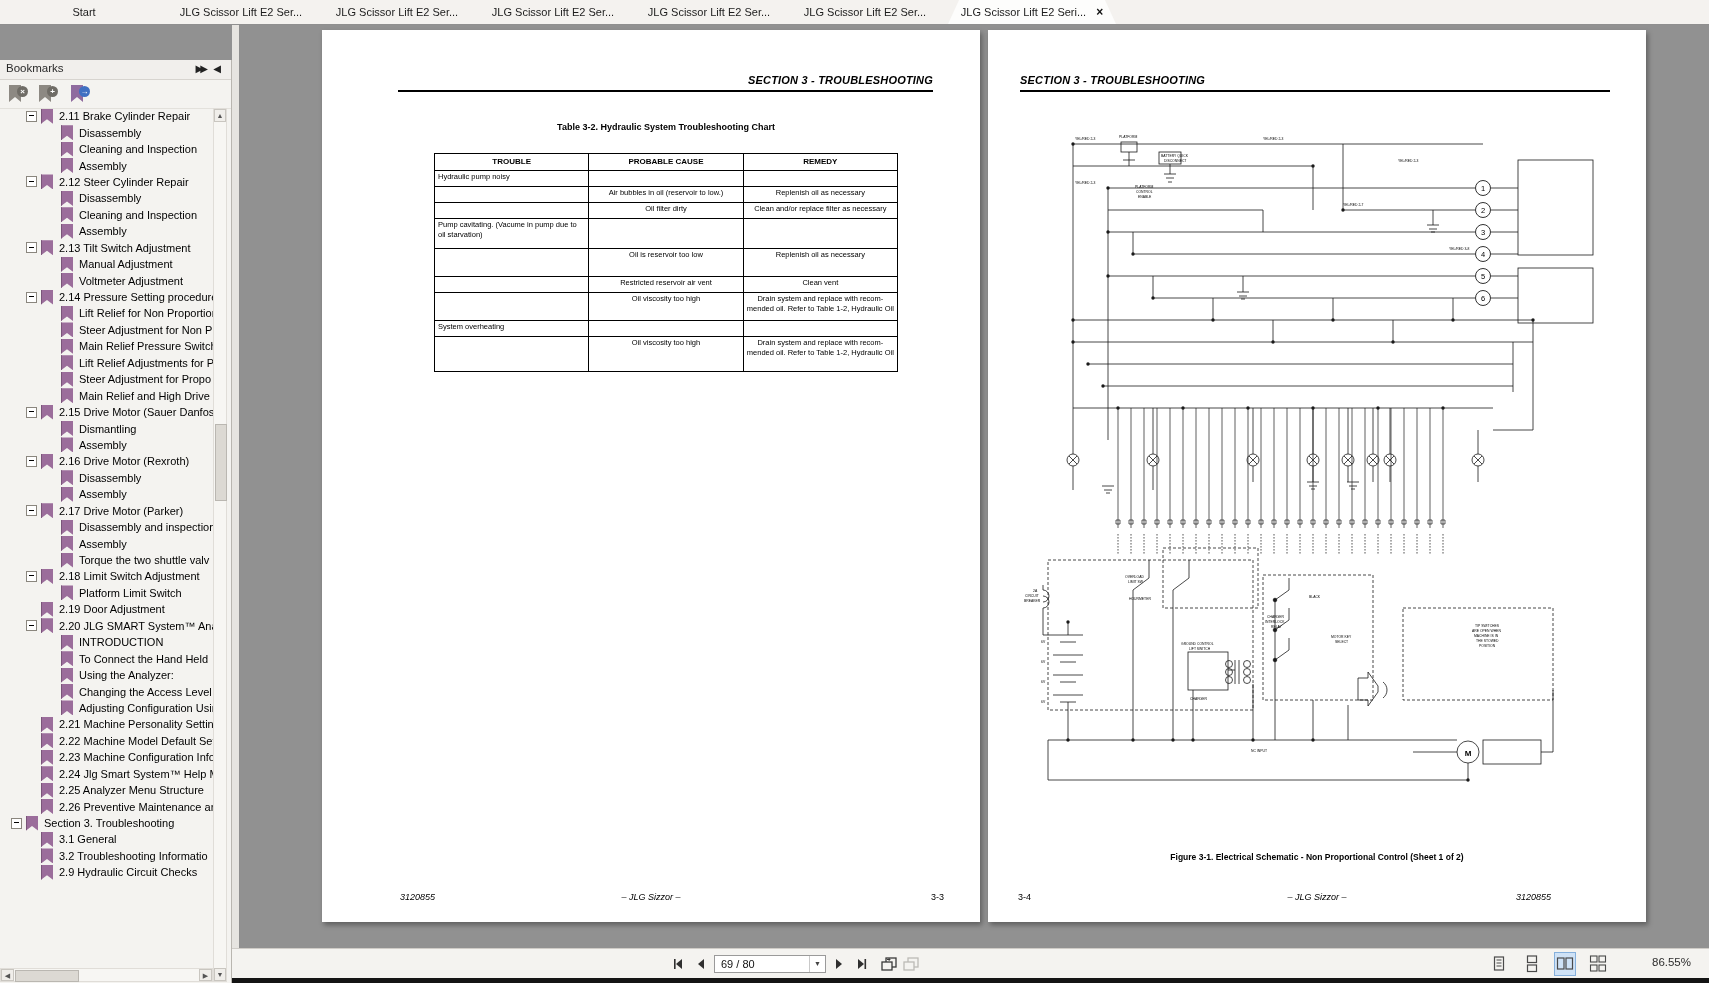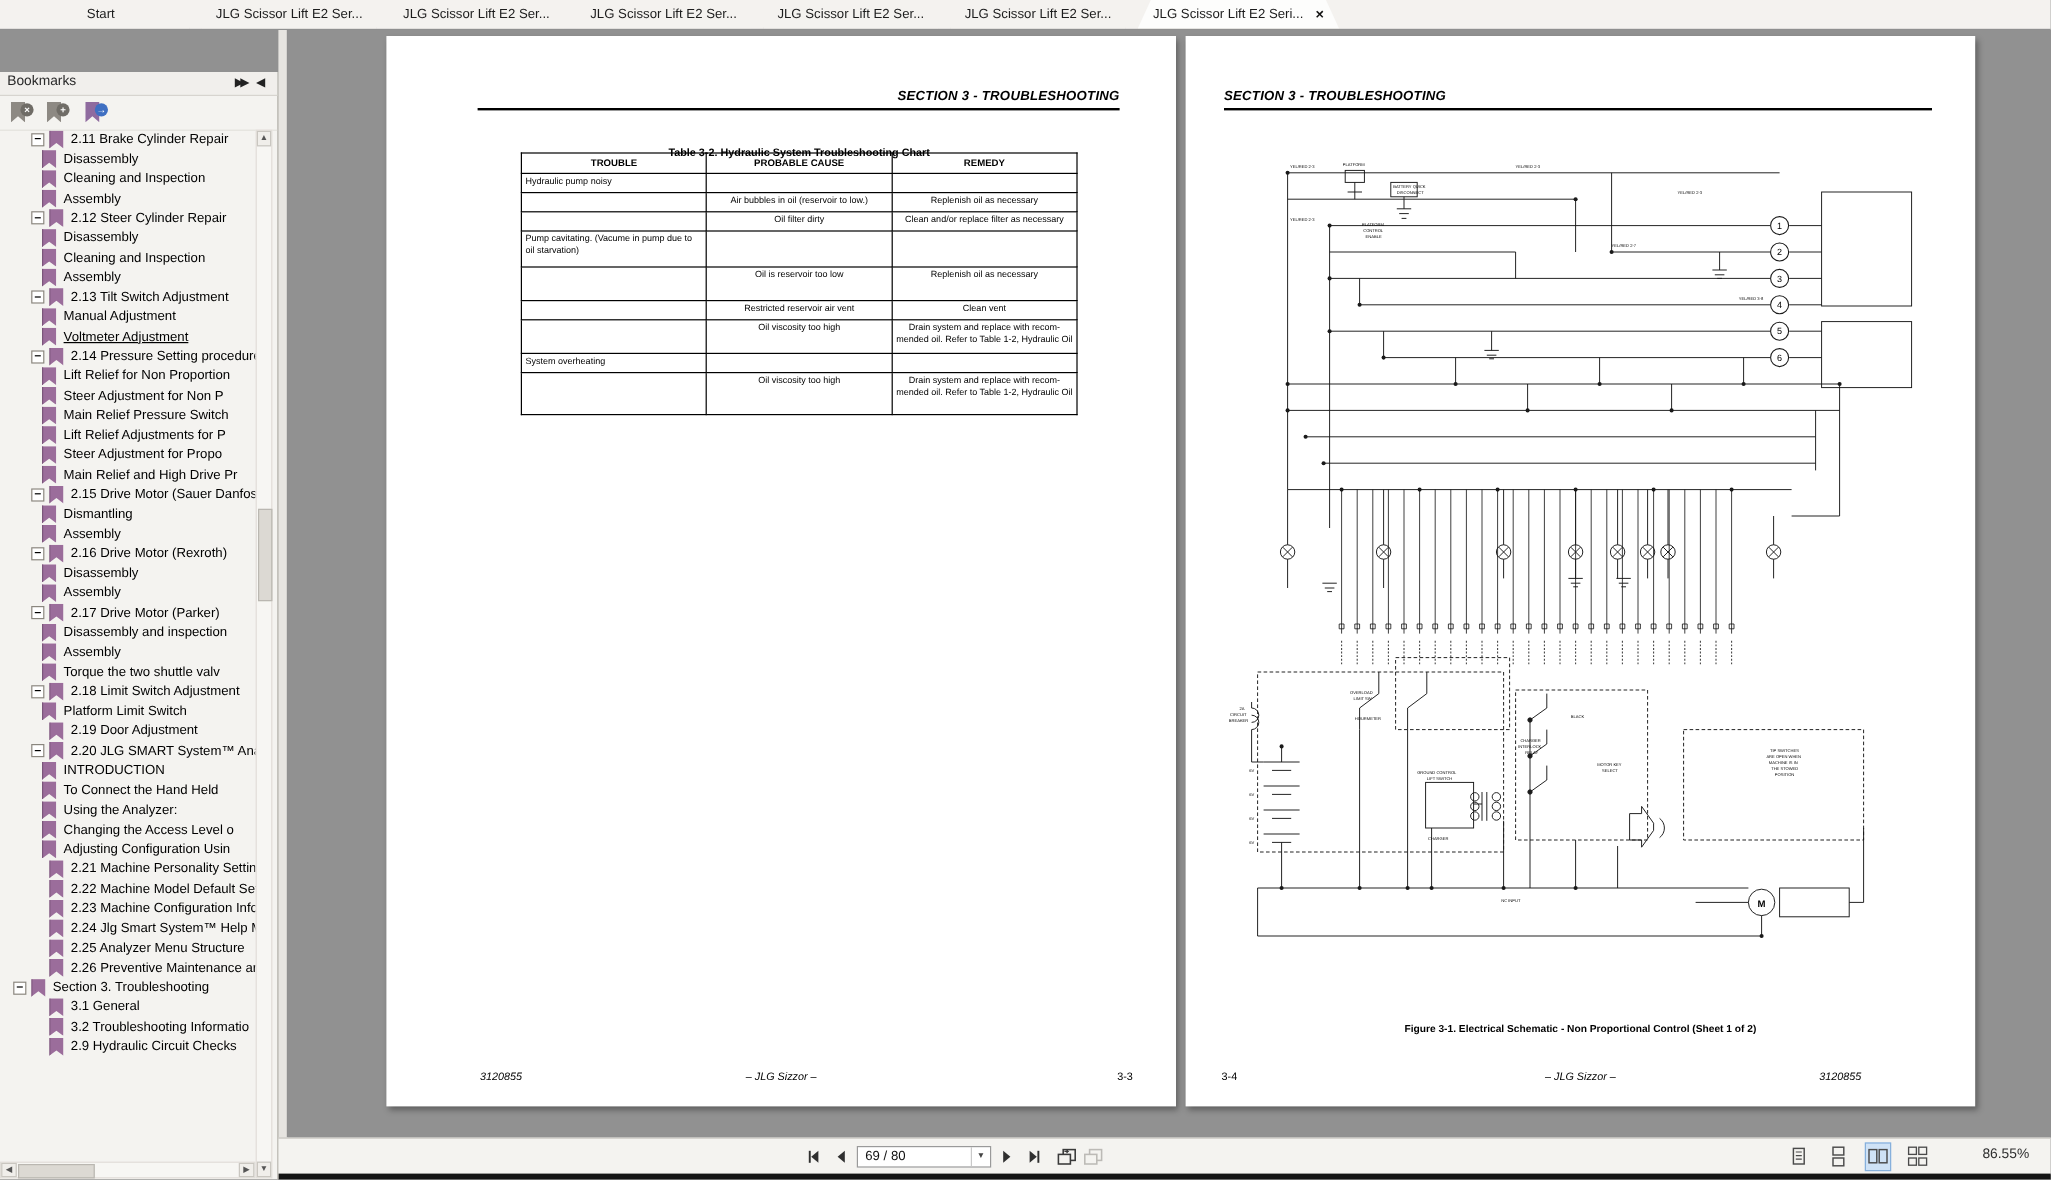--- a/index.html
+++ b/index.html
@@ -35,24 +35,24 @@
   .tool.t3 .ribbon{background:#8f6b9f;}
   .tool.t3 .badge{background:#3f6fc2;}
   
   .tree{position:absolute;left:0;top:48px;width:213px;height:874px;overflow:hidden;}
   .trow{height:16.45px;display:flex;align-items:center;white-space:nowrap;overflow:hidden;cursor:default;}
   .trow .exp{flex:0 0 9px;height:9px;border:1px solid #8a867e;background:#fff;position:relative;margin-right:4px;}
   .trow .exp::after{content:"";position:absolute;left:2px;top:3.5px;width:5px;height:1px;background:#000;}
   .trow .spacer{flex:0 0 15px;}
   .trow .ribbon{flex:0 0 11px;background:#9b6d9b;border-left:1px solid #7a557a;margin-right:6px;}
   .trow .tlabel{font-size:11px;color:#000;}
-  .trow.sel .tlabel{text-decoration:underline;}
+  .trow.sel .tlabel{}
   .lv0{padding-left:11px;}
   .lv1{padding-left:26px;}
-  .lv2{padding-left:20px;}
+  .lv2{padding-left:46px;}
   
   .vsb{position:absolute;right:4px;top:48px;width:14px;height:874px;background:#f7f6f3;border:1px solid #e0ddd8;box-sizing:border-box;}
   .vsb .btn,.hsb .btn{position:absolute;width:12px;height:13px;background:#f0eeea;border:1px solid #c9c6c0;
         box-sizing:border-box;color:#555;font-size:7px;text-align:center;line-height:12px;}
   .vsb .up{left:0;top:0;}
   .vsb .down{left:0;bottom:0;}
   .vsb .thumb{position:absolute;left:1px;top:315px;width:10px;height:75px;background:#dcd9d3;border:1px solid #bab7b1;}
   .hsb{position:absolute;left:0;bottom:2px;width:213px;height:14px;background:#f7f6f3;border:1px solid #e0ddd8;box-sizing:border-box;}
   .hsb .left{left:0;top:0;width:13px;height:12px;line-height:11px;}
   .hsb .right{right:0;top:0;width:13px;height:12px;line-height:11px;}
@@ -70,21 +70,21 @@
   .page-left .prule{left:76px;right:47px;}
   .page-right .prule{left:32px;right:36px;}
   .pfoot{position:absolute;left:0;right:0;bottom:18px;height:12px;font-size:9px;color:#000;}
   .pfoot .fl{position:absolute;font-style:italic;}
   .pfoot .fc{position:absolute;left:0;right:0;text-align:center;font-style:italic;}
   .pfoot .fr{position:absolute;}
   .page-left .fl{left:78px;} .page-left .fr{right:36px;}
   .page-right .fl{left:30px;font-style:normal;} .page-right .fr{right:95px;font-style:italic;}
   
   .ttitle{position:absolute;top:92px;left:112px;width:464px;text-align:center;font-size:9px;font-weight:bold;}
-  table.tb{position:absolute;top:97px;left:112px;width:464px;border-collapse:collapse;table-layout:fixed;}
+  table.tb{position:absolute;top:123px;left:112px;width:464px;border-collapse:collapse;table-layout:fixed;}
   table.tb td,table.tb th{border:1px solid #000;font-size:7.5px;padding:1px 3px;vertical-align:top;line-height:1.3;
         font-family:"Liberation Sans",sans-serif;overflow:hidden;}
   table.tb th{font-size:8px;text-align:center;font-weight:bold;padding:3px 0;}
   td.c0{width:154px;text-align:left;}
   td.c1{width:153px;text-align:center;}
   td.c2{width:157px;text-align:center;}
   tr.h15 td{height:13px;} tr.h29 td{height:27px;} tr.h27 td{height:25px;} tr.h34 td{height:32px;}
   
   .caption{position:absolute;top:822px;left:0;right:0;text-align:center;font-size:8.5px;font-weight:bold;}
   .schem{position:absolute;left:25px;top:100px;}

